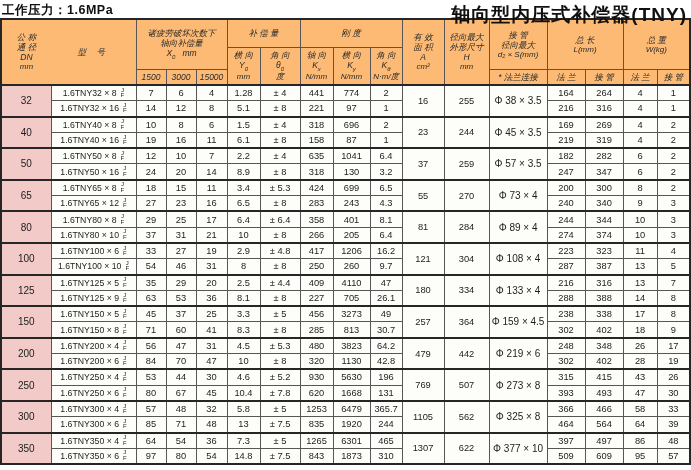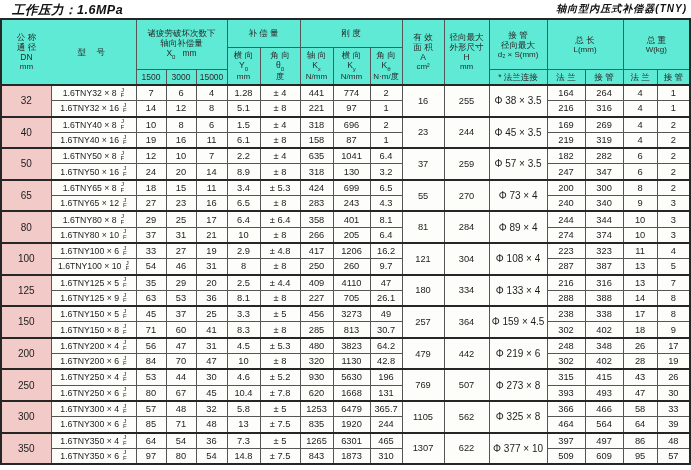--- a/index.html
+++ b/index.html
@@ -3,34 +3,34 @@
 <meta charset="utf-8">
 <style>
   html, body { margin:0; padding:0; }
   body {
     width:691px; height:470px; background:#ffffff; overflow:hidden;
     font-family:"Liberation Sans","DejaVu Sans",sans-serif;
     -webkit-font-smoothing:antialiased;
   }
   .titlebar{
     display:flex; justify-content:space-between; align-items:flex-start;
-    padding:2px 4px 0 12px; height:16px;font-style:italic;
+    padding:2px 4px 0 2px; height:16px;
   }
   .title-left{ font-size:12.5px; font-weight:bold; color:#101010; letter-spacing:.5px; }
-  .title-right{ font-size:10px; font-weight:bold; color:#101010; letter-spacing:1px; }
+  .title-right{ font-size:19px; font-weight:bold; color:#101010; letter-spacing:1px; }
 
   table{
     border-collapse:collapse; table-layout:fixed; width:690px;
     border:2px solid #262626; background:#fdfdfa;
   }
   th,td{
     border:1px solid #565656; padding:0; text-align:center; vertical-align:middle;
     font-weight:normal; color:#1c1c1c; overflow:hidden; white-space:nowrap;
   }
-  thead th{ background:#5eead4; color:#2b2b2b; font-size:8.5px; line-height:1.18; }
+  thead th{ background:#fdba74; color:#2b2b2b; font-size:8.5px; line-height:1.18;font-style:italic; }
   thead tr.h1{ height:28px; } thead tr.h2{ height:22px; } thead tr.h3{ height:16px;padding-left:12px; }
   .hl{ font-size:8.5px; }
   .hl.unit{ font-size:8px; }
   sub{ font-size:6px; }
   .u-gap{ margin-left:7px; }
   .dn-h{ border-right-style:hidden; }
   .model-h{ border-left-style:hidden; letter-spacing:4px;margin-top:38px; }
 
   tbody tr{ height:15.8px; }
   tbody td{ font-size:9.3px; background:#fdfdfa; }

